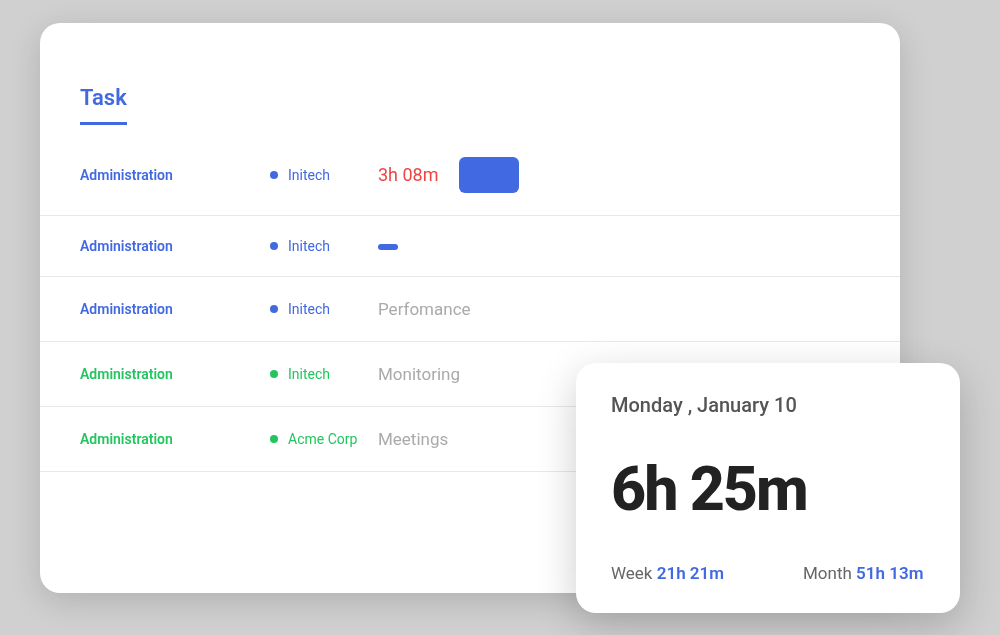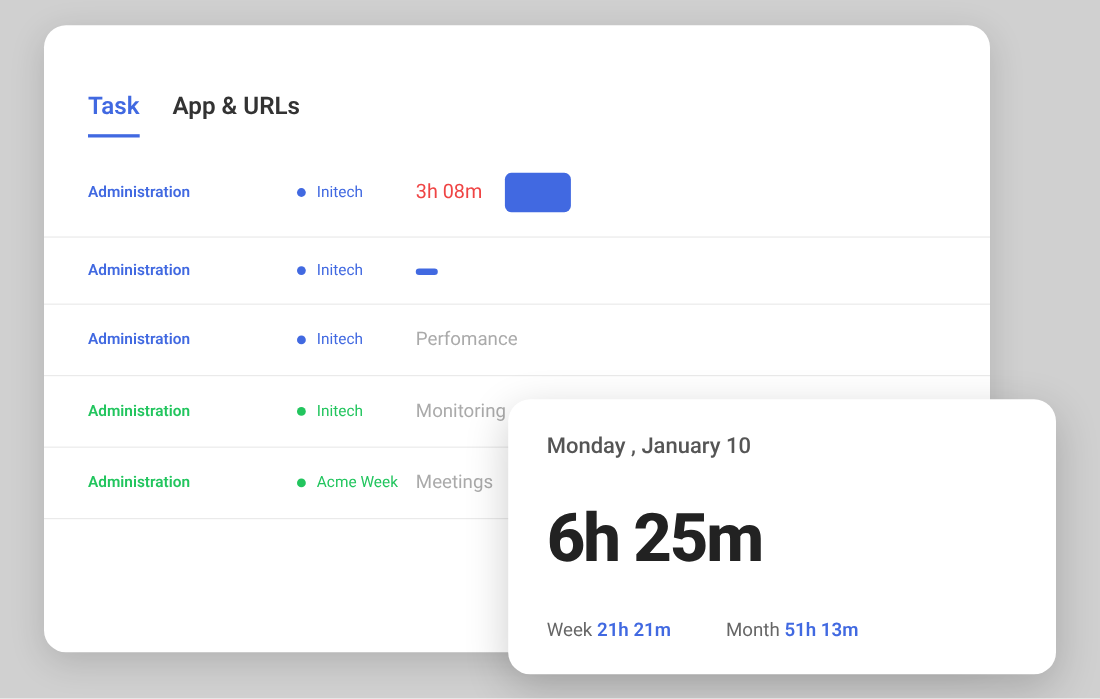--- a/index.html
+++ b/index.html
@@ -130,21 +130,21 @@
       background: #4169e1;
       border-radius: 3px;
       margin-top: 2px;
     }
 
     
     .overlay-card {
       position: absolute;
       right: 0;
       bottom: 0;
-      width: 498px;
+      width: 384px;
       height: 250px;
       background: #ffffff;
       border-radius: 20px;
       box-shadow: 0 12px 40px rgba(0,0,0,0.2);
       padding: 30px 35px;
       display: flex;
       flex-direction: column;
       justify-content: space-between;
     }
 
@@ -157,21 +157,21 @@
     .overlay-time {
       font-size: 61px;
       font-weight: 800;
       color: #222;
       line-height: 1;
       letter-spacing: -2px;
     }
 
     .overlay-stats {
       display: flex;
-      gap: 50px;
+      gap: 79px;
     }
 
     .stat-item {
       font-size: 17px;
       color: #666;
     }
 
     .stat-value {
       color: #4169e1;
       font-weight: 600;
@@ -179,21 +179,20 @@
   </style>
 </head>
 <body>
 
 <div class="outer-container">
 
   <div class="main-card">
 
     <div class="tabs-header">
       <div class="tab active">Task</div>
-      <div class="tab">App &amp; URLs</div>
     </div>
 
     <div class="task-table">
 
       <div class="table-row">
         <span class="task-name blue">Administration</span>
         <span class="dot blue"></span>
         <span class="company-name blue">Initech</span>
         <span class="duration">3h 08m</span>
         <div class="bar-indicator"></div>
@@ -216,21 +215,21 @@
       <div class="table-row">
         <span class="task-name green">Administration</span>
         <span class="dot green"></span>
         <span class="company-name green">Initech</span>
         <span class="task-type">Monitoring</span>
       </div>
 
       <div class="table-row">
         <span class="task-name green">Administration</span>
         <span class="dot green"></span>
-        <span class="company-name green">Acme Week</span>
+        <span class="company-name green">Acme Corp</span>
         <span class="task-type">Meetings</span>
       </div>
 
     </div>
   </div>
 
   <div class="overlay-card">
     <div class="overlay-date">Monday , January 10</div>
     <div class="overlay-time">6h 25m</div>
     <div class="overlay-stats">

